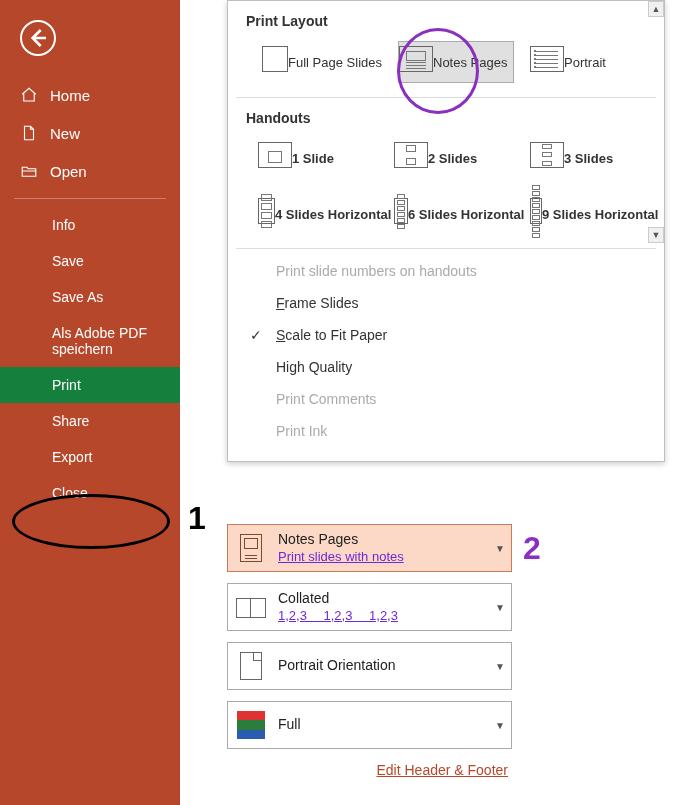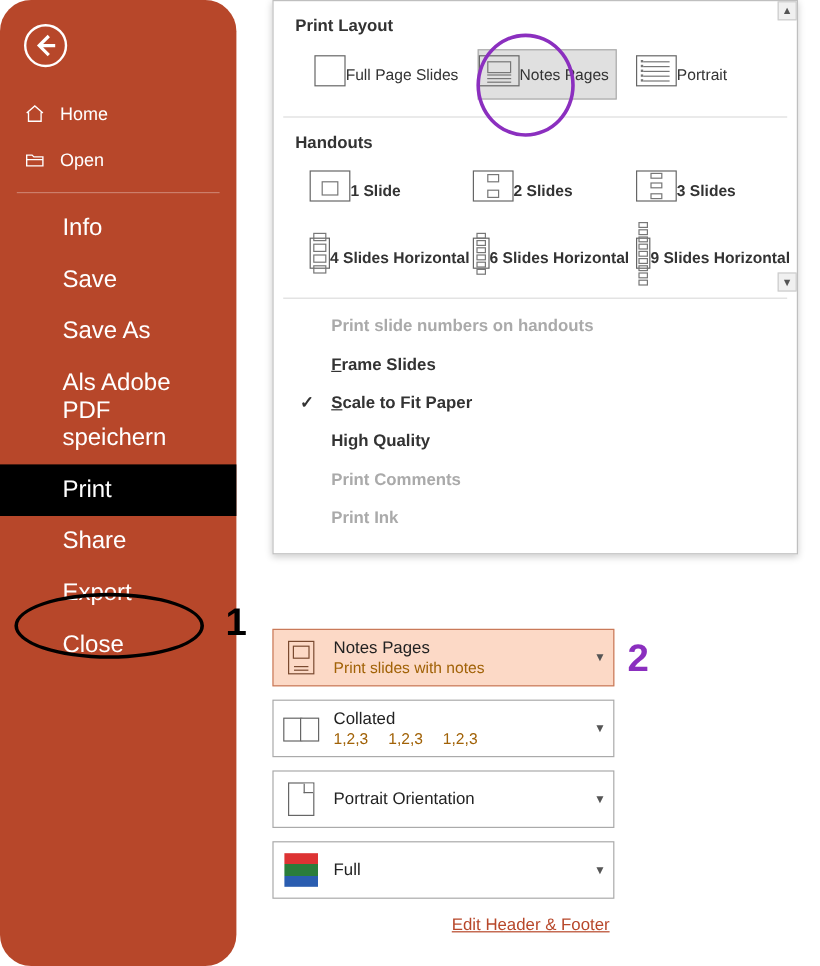--- a/index.html
+++ b/index.html
@@ -11,25 +11,24 @@
     width: 683px;
     height: 805px;
     overflow: hidden;
     position: relative;
   }
 
   
   .sidebar {
     position: absolute;
     left: 0; top: 0;
-    width: 197px; height: 805px;
+    width: 180px; height: 805px;
     background: #B7472A;
     color: #fff;
     padding-top: 20px;
-    border-radius: 26px;
   }
   .back-btn {
     width: 36px; height: 36px;
     border: 2px solid #fff;
     border-radius: 50%;
     margin-left: 20px;
     display: flex; align-items: center; justify-content: center;
     font-size: 18px;
     cursor: pointer;
     margin-bottom: 20px;
@@ -45,22 +44,22 @@
   }
   .nav-icon {
     width: 18px; height: 18px;
     display: inline-flex; align-items: center; justify-content: center;
   }
   .nav-icon svg { stroke: #fff; fill: none; stroke-width: 1.5; width: 18px; height: 18px; }
   .divider {
     height: 1px; background: rgba(255,255,255,0.3);
     margin: 8px 14px;
   }
-  .nav-item.sub { padding-left: 52px; font-size: 20px; }
-  .nav-item.selected { background: #000000; }
+  .nav-item.sub { padding-left: 52px; font-size: 14px; }
+  .nav-item.selected { background: #15803d; }
 
   .oval-black {
     position: absolute;
     left: 12px; top: 494px;
     width: 158px; height: 55px;
     border: 3px solid #000;
     border-radius: 50%;
     pointer-events: none;
   }
 
@@ -160,21 +159,21 @@
   .thumb.h6 { flex-direction: row; flex-wrap: wrap; gap:1px; justify-content:center; align-content:center; padding:2px; }
   .thumb.h6 .mini { width:8px; height:5px; }
   .thumb.h9 { flex-direction: row; flex-wrap: wrap; gap:1px; justify-content:center; align-content:center; padding:1px; }
   .thumb.h9 .mini { width:8px; height:5px; }
 
   .handouts-row { border-bottom: none; }
   .handouts-rows-wrap { border-bottom: 1px solid #ddd; margin: 0 8px; padding-bottom: 4px; font-weight: bold; }
 
   .layout-item .lbl { font-size: 13px; color: #333; white-space: nowrap; }
 
-  .opt-list { padding: 6px 0; font-weight: bold; }
+  .opt-list { padding: 6px 0; }
   .opt-item {
     display: flex; align-items: center;
     padding: 8px 20px 8px 48px;
     font-size: 14px;
     cursor: pointer;
     position: relative;
   }
   .opt-item.disabled { color: #aaa; cursor: default; }
   .opt-item .check {
     position: absolute; left: 22px;
@@ -202,21 +201,21 @@
     border: 1px solid #c97a5a;
     background: #fcd9c6;
   }
   .dd-icon {
     width: 30px; height: 34px;
     margin-right: 12px;
     display: flex; align-items: center; justify-content: center;
   }
   .dd-text { display: flex; flex-direction: column; justify-content: center; line-height: 1.25; }
   .dd-text .t1 { font-size: 14px; color: #222; }
-  .dd-text .t2 { font-size: 13px; color: #a16207; }
+  .dd-text .t2 { font-size: 13px; color: #6d28d9; text-decoration: underline; }
   .dd-caret {
     margin-left: auto;
     font-size: 10px; color: #555;
   }
 
   .color-swatch {
     width: 28px; height: 28px;
     display: grid; grid-template-rows: 1fr 1fr 1fr;
   }
   .color-swatch div:nth-child(1){ background:#d33; }
@@ -268,20 +267,28 @@
     <span class="nav-icon">
       <svg viewBox="0 0 24 24">
           <path d="M3 11 L12 3 L21 11 M5 10 V20 H19 V10"></path>
         </svg>
     </span>
     <span>Home</span>
   </div>
   <div class="nav-item">
     <span class="nav-icon">
       <svg viewBox="0 0 24 24">
+          <path d="M6 3 H14 L18 7 V21 H6 Z M14 3 V7 H18"></path>
+        </svg>
+    </span>
+    <span>New</span>
+  </div>
+  <div class="nav-item">
+    <span class="nav-icon">
+      <svg viewBox="0 0 24 24">
           <path d="M3 7 H9 L11 9 H21 V19 H3 Z M3 12 H21"></path>
         </svg>
     </span>
     <span>Open</span>
   </div>
 
   <div class="divider"></div>
 
   <div class="nav-item sub">
       <span>Info</span>

